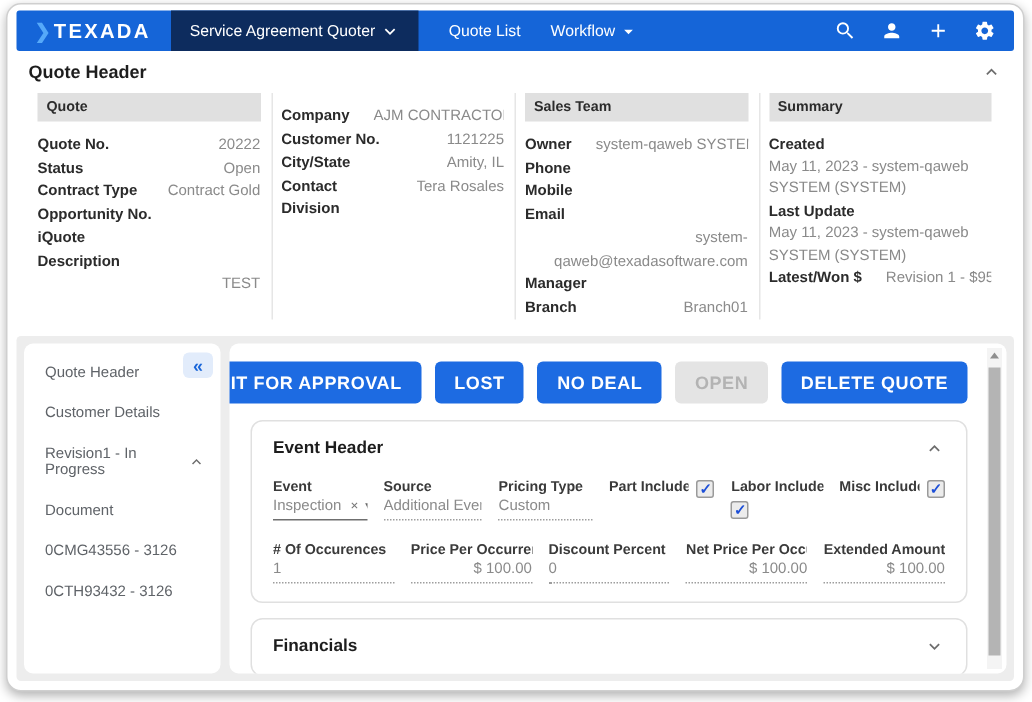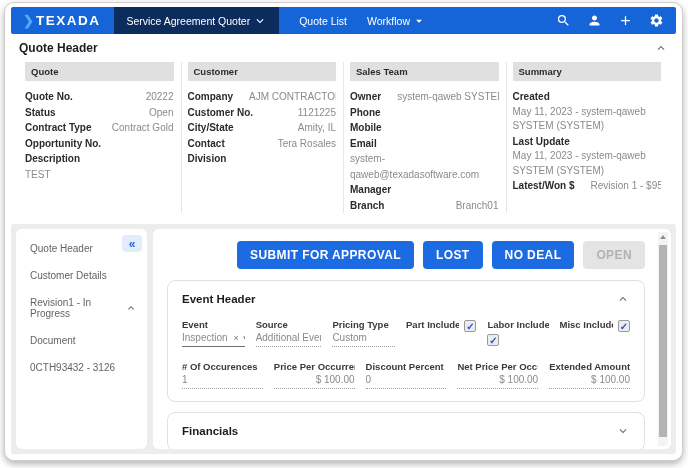--- a/index.html
+++ b/index.html
@@ -31,21 +31,21 @@
   .columns { display:flex; margin-top:7px; }
   .col { flex:1 1 0; padding:0 7px 0 6px; border-right:1px solid #e6e6e6; min-width:0; }
   .col:last-child { border-right:none; }
   .col-head { background:#e0e0e0; font-size:9.5px; font-weight:bold; color:#2b2b2b;
     padding:4px 6px; }
   .col-rows { margin-top:8px; font-size:10px; }
   .frow { display:flex; justify-content:space-between; line-height:15.5px;
     white-space:nowrap; overflow:hidden;gap:12px; }
   .flabel { font-weight:bold; color:#2b2b2b; flex:none; margin-right:4px; }
   .fvalue { color:#8a8a8a; text-align:right; overflow:hidden; }
-  .fvalue-left { color:#8a8a8a; text-align:left; line-height:15.5px; }
+  .fvalue-left { color:#8a8a8a; text-align:right; line-height:15.5px; }
   .fwrap { color:#8a8a8a; line-height:14.5px; white-space:normal; }
   .flabel-line { font-weight:bold; color:#2b2b2b; line-height:15.5px; }
 
   
   .lower { flex:1 1 auto; background:#ededed; margin-top:3px; padding:5px;
     display:flex; gap:6px; overflow:hidden; border-radius:3px; }
   .sidebar { flex:none; width:131px; background:#fff; border-radius:6px;
     position:relative; padding:6px 0; }
   .side-item { font-size:10px; color:#5f6368; padding:8px 0 8px 14px;
     display:flex; justify-content:space-between; align-items:center; cursor:pointer; }
@@ -170,28 +170,31 @@
           </div>
           <div class="frow">
             <span class="flabel">Contract Type</span>
             <span class="fvalue">Contract Gold</span>
           </div>
           <div class="frow">
             <span class="flabel">Opportunity No.</span>
             <span class="fvalue"></span>
           </div>
           <div class="frow">
+            <span class="flabel">iQuote</span>
+            <span class="fvalue"></span>
+          </div>
+          <div class="frow">
             <span class="flabel">Description</span>
           </div>
           <div class="fvalue-left">TEST</div>
         </div>
       </div>
 
       <div class="col">
-        <div class="col-head">Customer</div>
         <div class="col-rows">
           <div class="frow">
             <span class="flabel">Company</span>
             <span class="fvalue">AJM CONTRACTOR LTD</span>
           </div>
           <div class="frow">
             <span class="flabel">Customer No.</span>
             <span class="fvalue">1121225</span>
           </div>
           <div class="frow">
@@ -262,31 +265,35 @@
         <span class="chev">
           <svg width="12" height="12" viewBox="0 0 24 24" fill="#6d6d6d">
               <path d="M7.41 15.41 12 10.83l4.59 4.58L18 14l-6-6-6 6z"></path>
             </svg>
         </span>
       </div>
       <div class="side-item">
         <span>Document</span>
       </div>
       <div class="side-item">
+        <span>0CMG43556 - 3126</span>
+      </div>
+      <div class="side-item">
         <span>0CTH93432 - 3126</span>
       </div>
     </div>
 
     <div class="main-card">
 
       <div class="btn-row">
         <button class="btn">SUBMIT FOR APPROVAL</button>
         <button class="btn">LOST</button>
         <button class="btn">NO DEAL</button>
         <button class="btn disabled">OPEN</button>
+        <button class="btn">DELETE QUOTE</button>
       </div>
 
       <div class="section-card">
         <div class="section-head">
           <span class="section-title">Event Header</span>
           <span class="chev">
             <svg width="14" height="14" viewBox="0 0 24 24" fill="#6d6d6d">
                 <path d="M7.41 15.41 12 10.83l4.59 4.58L18 14l-6-6-6 6z"></path>
               </svg>
           </span>

